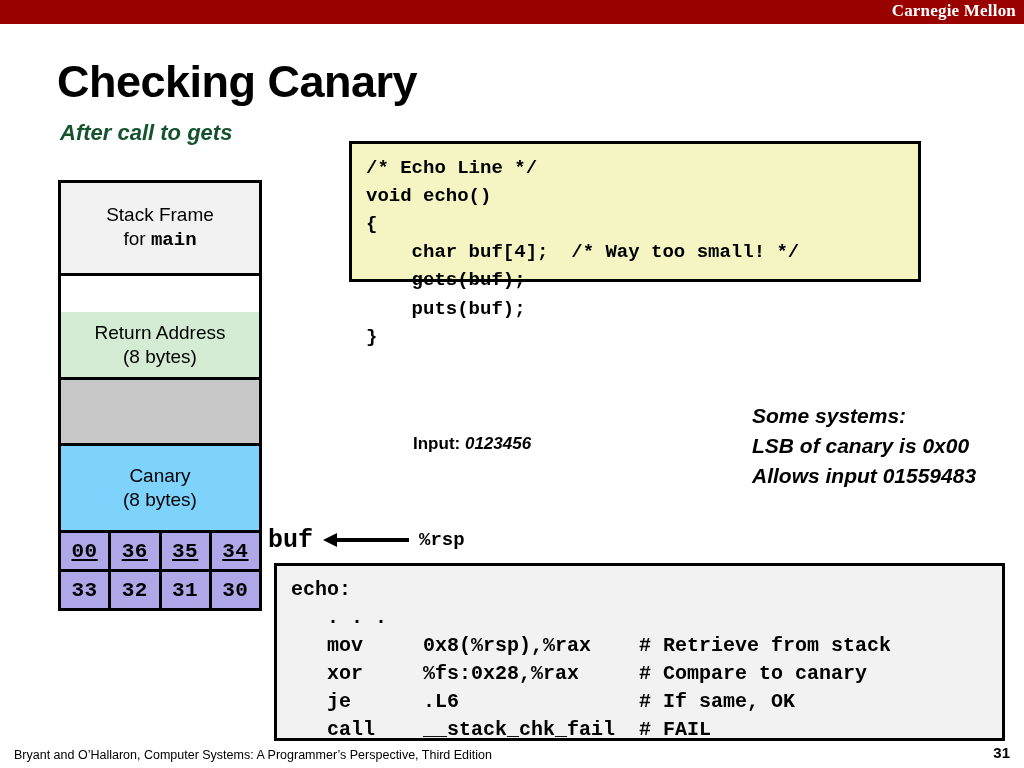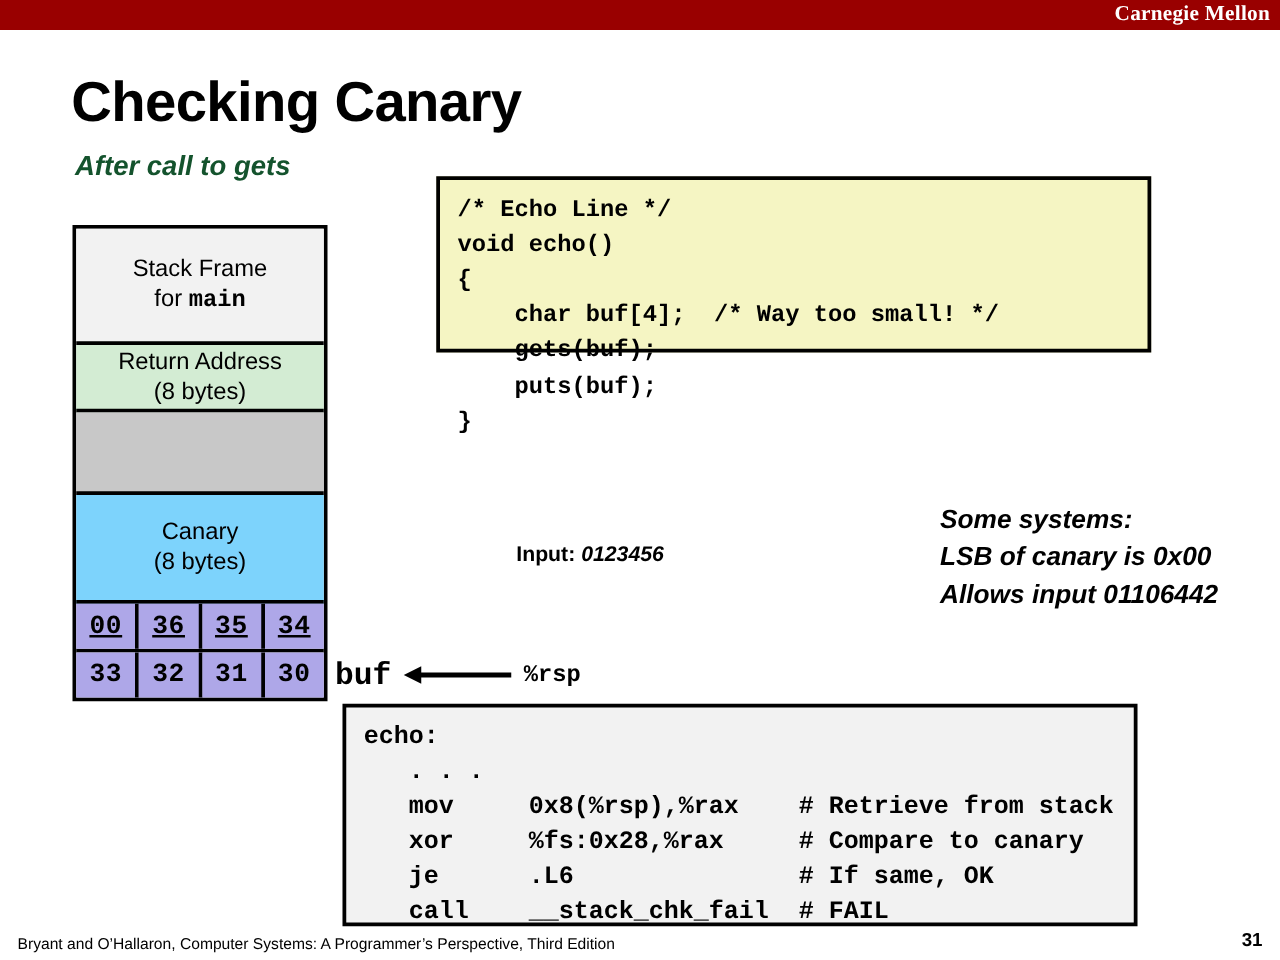--- a/index.html
+++ b/index.html
@@ -76,23 +76,24 @@
     flex-direction: column;
     align-items: center;
     justify-content: center;
   }
   #row-main-frame {
     height: 93px;
     background: #f2f2f2;
     border-bottom: 3px solid #000000;
   }
   #row-return-address {
-    height: 54px;
+    height: 68px;
     background: #d3ecd3;
     border-bottom: 3px solid #000000;
+    margin-top: 36px;
   }
   #row-gap {
     height: 66px;
     background: #c8c8c8;
     border-bottom: 3px solid #000000;
   }
   #row-canary {
     height: 87px;
     background: #7dd3fc;
     border-bottom: 3px solid #000000;
@@ -204,21 +205,21 @@
     font-style: italic;
     line-height: 1.42;
     white-space: nowrap;
   }
 
   
   #asm-box {
     position: absolute;
     left: 274px;
     top: 563px;
-    width: 636px;
+    width: 731px;
     height: 178px;
     background: #f2f2f2;
     border: 3px solid #000000;
     box-sizing: border-box;
     padding: 10px 0 0 14px;
     overflow: hidden;
     font-family: "Liberation Mono", monospace;
     font-weight: bold;
     font-size: 20px;
     line-height: 1.4;
@@ -301,21 +302,21 @@
     char buf[4];  /* Way too small! */
     gets(buf);
     puts(buf);
 }</div>
 
 <div id="input-line"><span>Input: </span><span id="input-value">0123456</span></div>
 
 <div id="notes-block">
   <div>Some systems:</div>
   <div>LSB of canary is 0x00</div>
-  <div>Allows input 01106442</div>
+  <div>Allows input 01559483</div>
 </div>
 
 <div id="asm-box">echo:
    . . .
    mov     0x8(%rsp),%rax    # Retrieve from stack
    xor     %fs:0x28,%rax     # Compare to canary
    je      .L6               # If same, OK
    call    __stack_chk_fail  # FAIL</div>
 
 <div id="footer-text">Bryant and O’Hallaron, Computer Systems: A Programmer’s Perspective, Third Edition</div>

